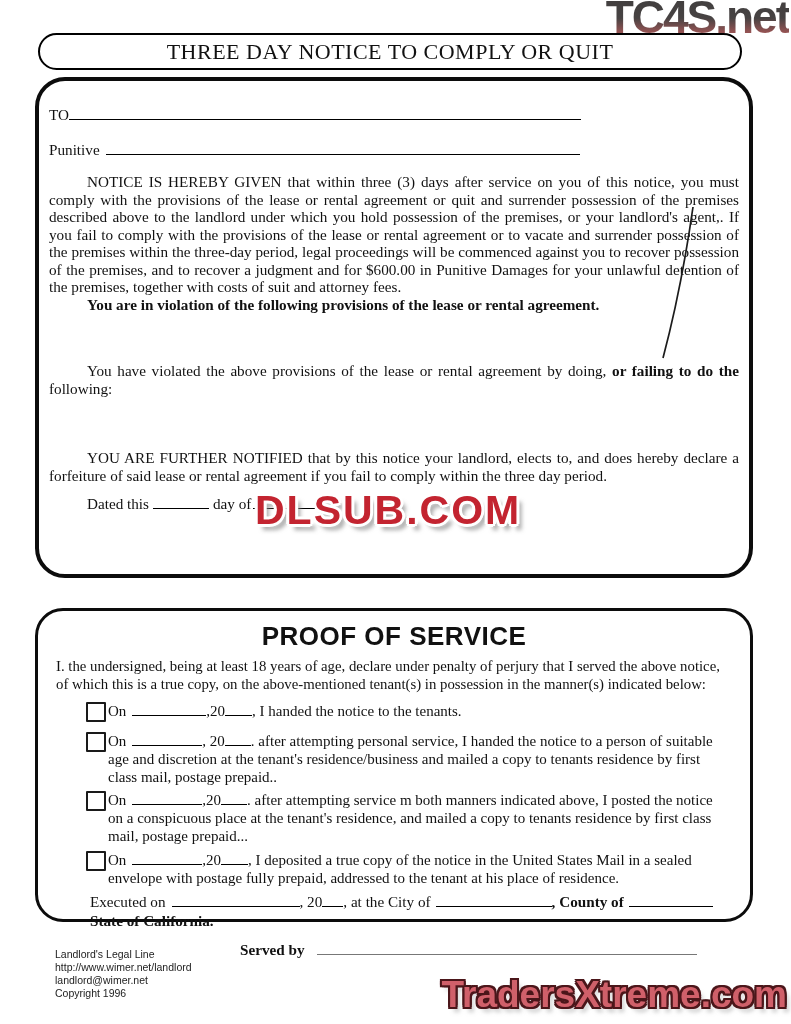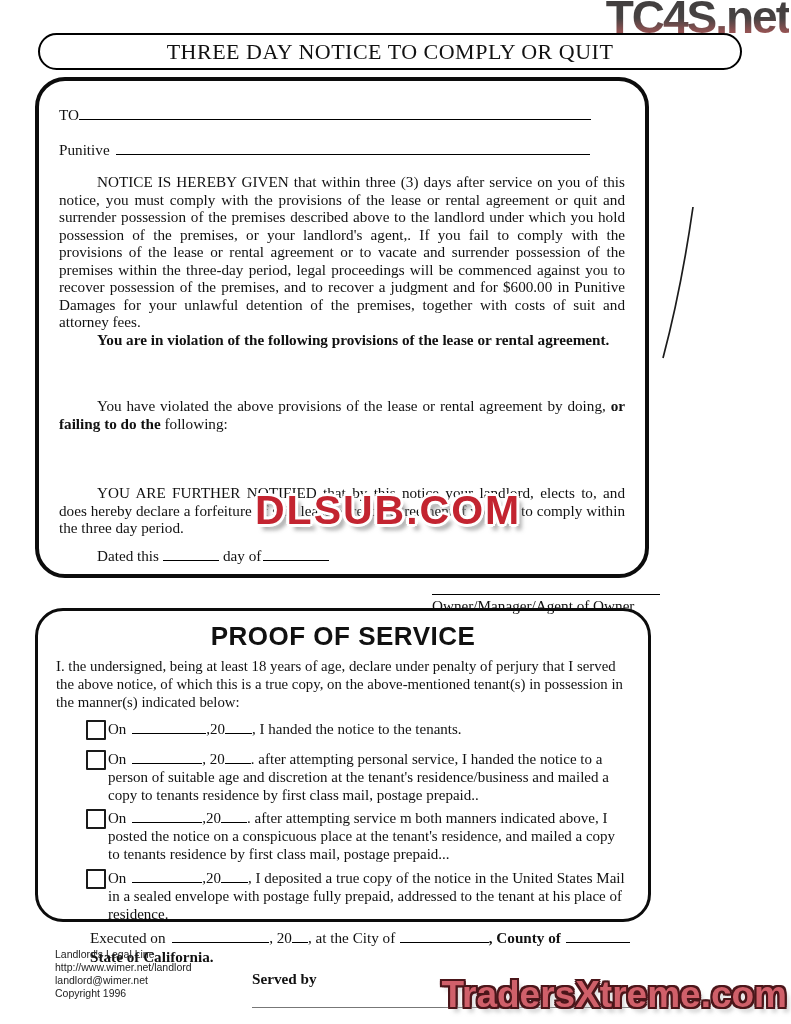--- a/index.html
+++ b/index.html
@@ -41,25 +41,25 @@
   
   .title-pill {
     position:absolute; left:38px; top:33px; width:704px; height:37px;
     border:2px solid #000; border-radius:19px;
     display:flex; align-items:center; justify-content:center;
   }
   .title-pill span { font-size:22px; letter-spacing:0.5px; }
 
   
   .main-box {
-    position:absolute; left:35px; top:77px; width:614px; height:501px;
-    border:4px solid #0c0c0c; border-radius:30px; padding:0 20px;
+    position:absolute; left:35px; top:77px; width:718px; height:501px;
+    border:4px solid #0c0c0c; border-radius:30px; padding:0 10px;
   }
   .proof-box {
-    position:absolute; left:35px; top:608px; width:616px; height:314px;
+    position:absolute; left:35px; top:608px; width:718px; height:314px;
     border:3px solid #0c0c0c; border-radius:28px; padding:0 18px;
   }
 
   .t { font-size:15.2px; line-height:17.5px; }
   .b { font-weight:bold; }
 
   
   .bl { display:inline-block; border-bottom:1px solid #000; height:1em; vertical-align:baseline; }
   .row { display:flex; align-items:baseline; }
 
@@ -90,21 +90,21 @@
   .cb-r2 { margin-top:9px; }
   .cb-r3 { margin-top:4px; }
   .cb-r4 { margin-top:5px; }
   .checkbox {
     flex:none; width:20px; height:20px; margin-top:1px;
     border:2px solid #1a1a1a; border-radius:1px; background:#fff;
   }
   .cb-text { margin-left:2px; width:620px; font-size:15px; line-height:18px; }
   .exec-row { margin-top:5px; margin-left:34px; white-space:nowrap; }
   .state-line { margin-left:34px; margin-top:1px; }
-  .served-row { margin-top:5px; margin-left:184px;flex-direction:column; }
+  .served-row { margin-top:5px; margin-left:184px; }
   .served-row .bl { border-bottom:1.5px solid #777; height:1.35em; }
 
   
   .footer {
     position:absolute; left:55px; top:948px;
     font-family:"Liberation Sans", sans-serif; font-size:10.5px; line-height:13px; color:#222;
   }
 </style>
 </head>
 <body>
@@ -137,24 +137,20 @@
 
     <div class="para p3 t">YOU ARE FURTHER NOTIFIED that by this notice your landlord, elects to, and does hereby declare a forfeiture of said lease or rental agreement if you fail to comply within the three day period.</div>
 
     <div class="row dated-row t">
       <span>Dated this</span>
         <span class="bl" style="width:56px; margin-left:4px;"></span>
         <span style="margin-left:4px;">day of</span>
         <span class="bl" style="width:66px; margin-left:2px;"></span>
     </div>
 
-    <div class="sig-block">
-      <div class="sig-line"></div>
-      <div class="sig-caption">Owner/Manager/Agent of Owner</div>
-    </div>
 
     <svg class="pen-mark" width="46" height="158" viewBox="0 0 46 158">
       <path d="M39,3 C33,45 22,105 9,154" stroke="#1c1c1c" stroke-width="1.7" fill="none"></path>
     </svg>
 
     <div class="wm-dlsub">DLSUB.COM</div>
   </div>
 
   <div class="proof-box">
 

